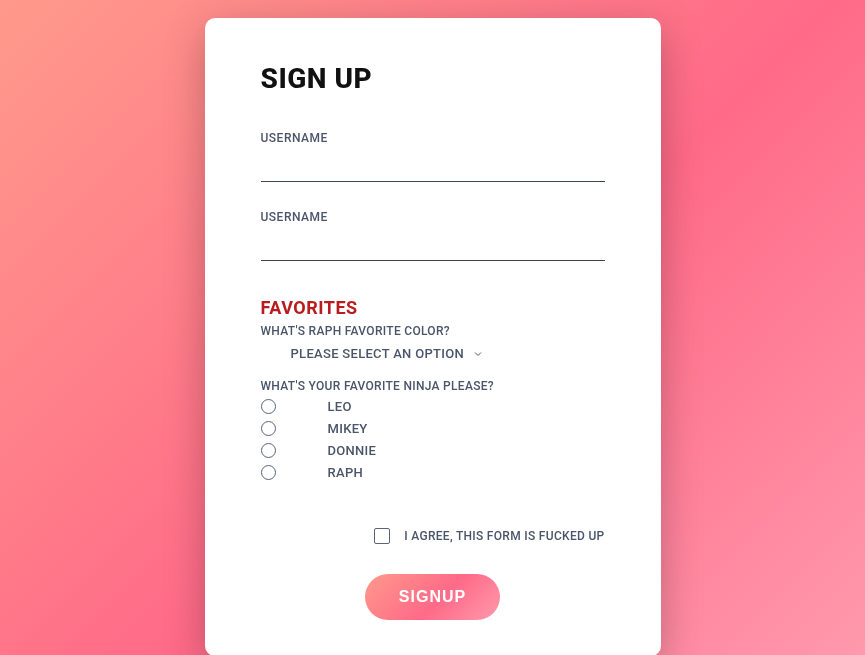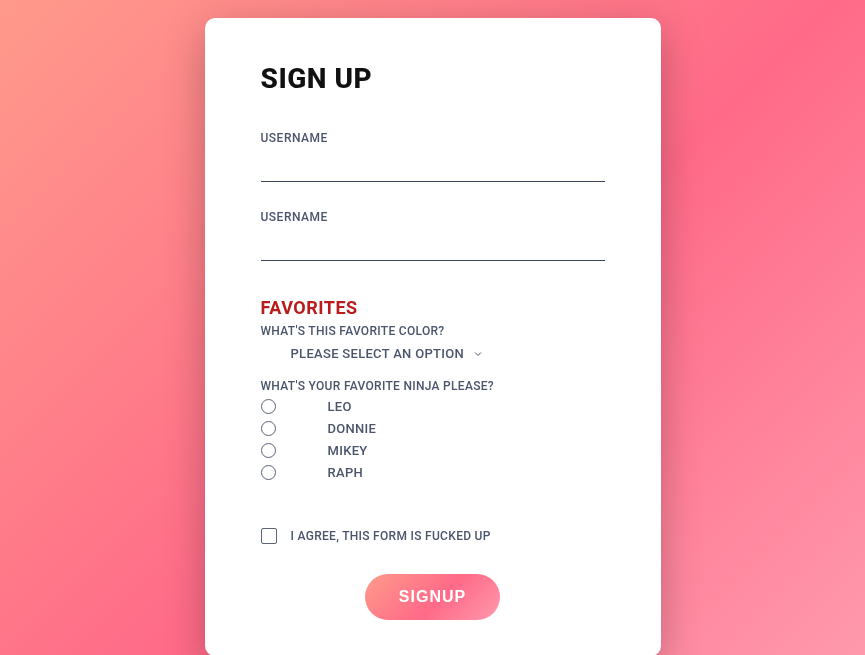--- a/index.html
+++ b/index.html
@@ -123,20 +123,21 @@
       color: #4a556b;
       padding-left: 42px;
     }
     .checkbox-row {
       display: flex;
       align-items: center;
       gap: 14px;
       margin-top: 48px;
       margin-bottom: 30px;
       cursor: pointer;
+      justify-content: flex-end;
     }
     .checkbox-box {
       width: 16px;
       height: 16px;
       border: 1.5px solid #5a6378;
       border-radius: 2px;
       flex-shrink: 0;
     }
     .checkbox-label {
       font-size: 12px;
@@ -172,45 +173,45 @@
     <input type="text" class="text-input" value="" style="">
   </div>
 
   <div class="field-group">
     <label class="field-label">USERNAME</label>
     <input type="password" class="text-input" value="" style="">
   </div>
 
   <h2 class="section-title">FAVORITES</h2>
 
-  <span class="sub-label">WHAT'S THIS FAVORITE COLOR?</span>
+  <span class="sub-label">WHAT'S RAPH FAVORITE COLOR?</span>
 
   <div class="select-row">
     <span class="select-text">PLEASE SELECT AN OPTION</span>
     <span class="chevron">
       <svg viewBox="0 0 24 24">
           <polyline points="6 9 12 15 18 9"></polyline>
         </svg>
     </span>
   </div>
 
   <span class="sub-label">WHAT'S YOUR FAVORITE NINJA PLEASE?</span>
 
   <div class="radio-list">
     <div class="radio-row">
       <span class="radio-circle"></span>
       <span class="radio-label">LEO</span>
     </div>
     <div class="radio-row">
       <span class="radio-circle"></span>
+      <span class="radio-label">MIKEY</span>
+    </div>
+    <div class="radio-row">
+      <span class="radio-circle"></span>
       <span class="radio-label">DONNIE</span>
-    </div>
-    <div class="radio-row">
-      <span class="radio-circle"></span>
-      <span class="radio-label">MIKEY</span>
     </div>
     <div class="radio-row">
       <span class="radio-circle"></span>
       <span class="radio-label">RAPH</span>
     </div>
   </div>
 
   <div class="checkbox-row">
     <span class="checkbox-box"></span>
     <span class="checkbox-label">I AGREE, THIS FORM IS FUCKED UP</span>

